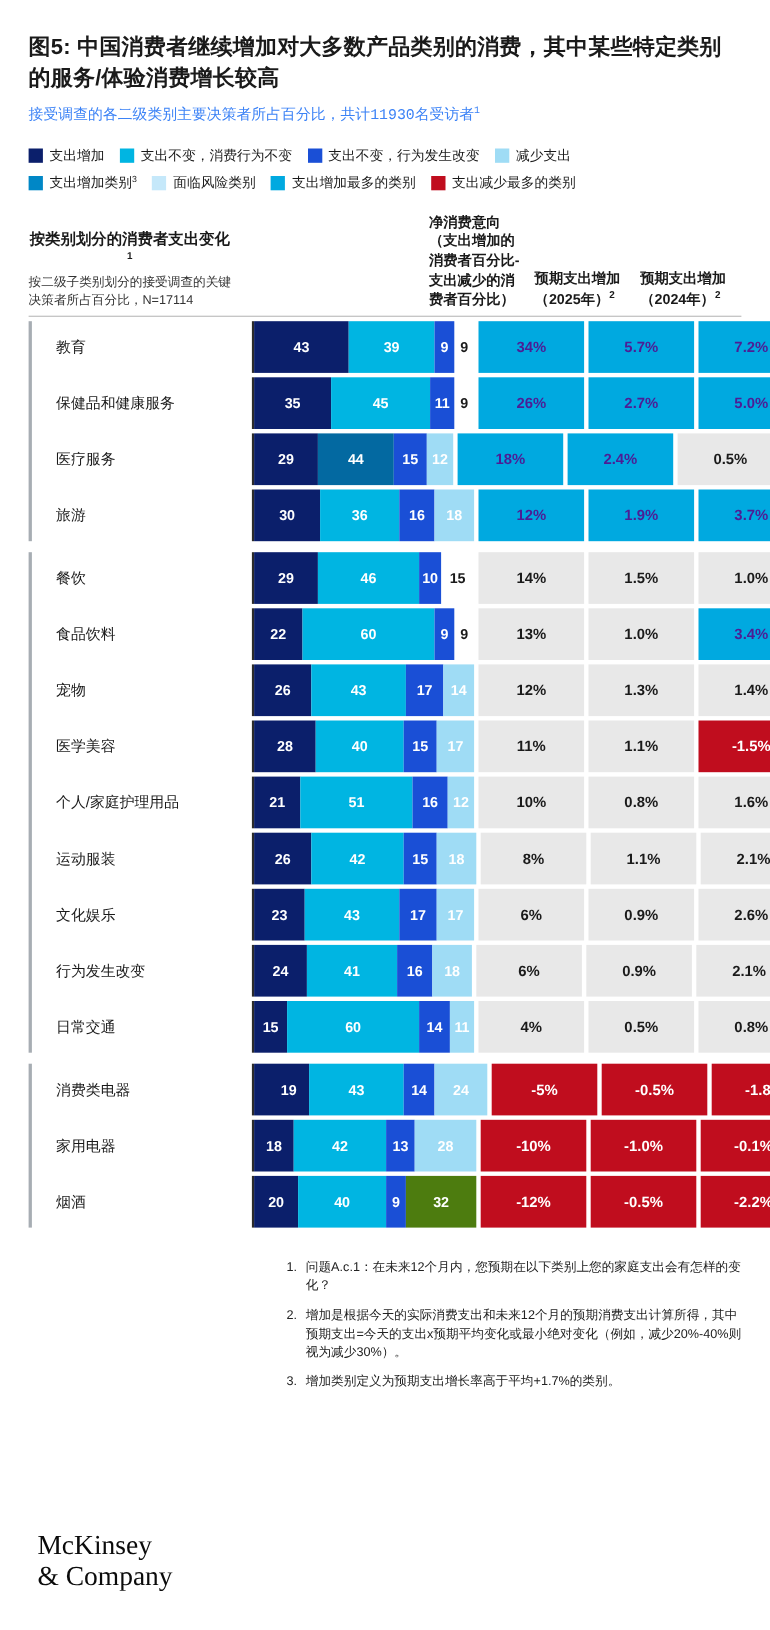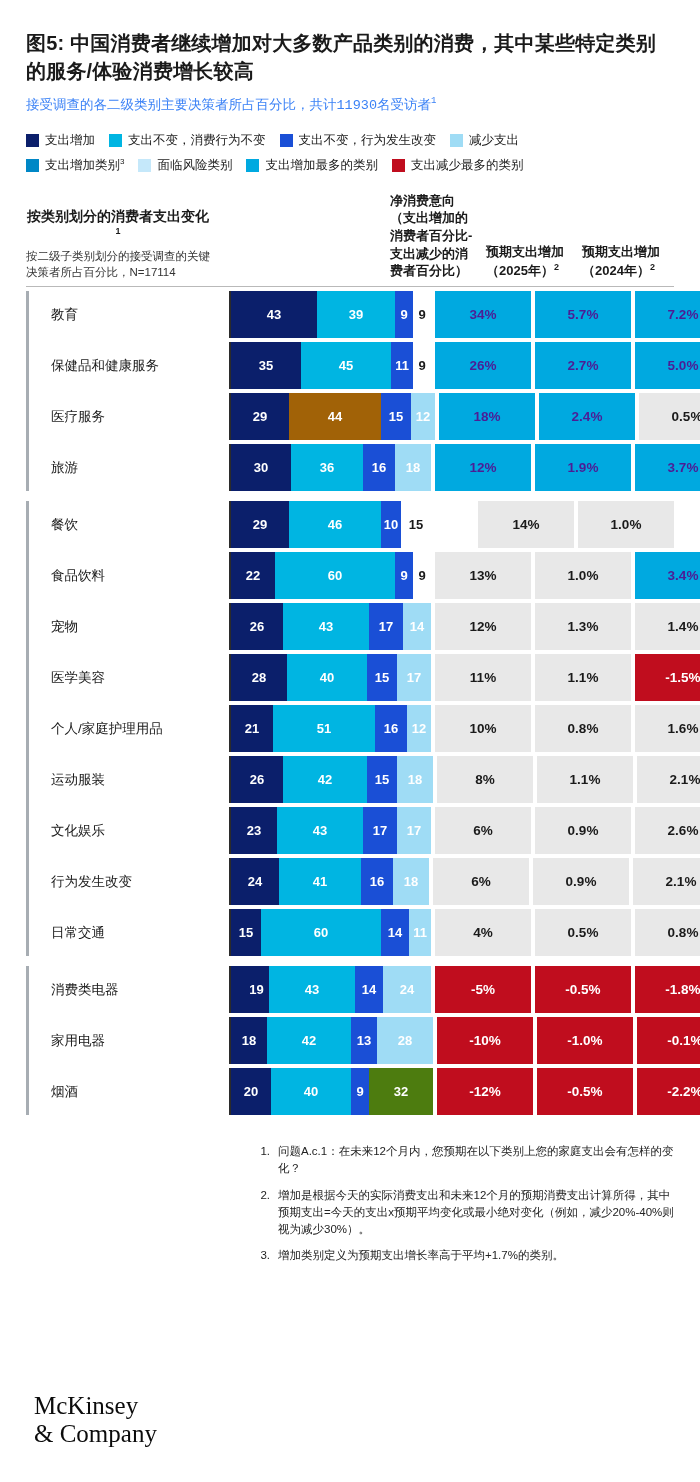--- a/index.html
+++ b/index.html
@@ -279,21 +279,21 @@
             <div style="flex: 1 1 auto;"></div>
           </div>
           <div class="val blue">26%</div>
           <div class="val blue">2.7%</div>
           <div class="val blue">5.0%</div>
         </div>
         <div class="row">
           <div class="c-label">医疗服务</div>
           <div class="c-bars">
             <div class="seg" style="width: 58px; background: rgb(11, 31, 107);">29</div>
-            <div class="seg" style="width: 92px; background: #a16207;">44</div>
+            <div class="seg" style="width: 69px; background: #0369a1;">44</div>
             <div class="seg" style="width: 30px; background: rgb(26, 79, 214);">15</div>
             <div class="seg" style="width: 24px; background: rgb(159, 220, 245);">12</div>
             <div style="flex: 1 1 auto;"></div>
           </div>
           <div class="val blue">18%</div>
           <div class="val blue">2.4%</div>
           <div class="val grey">0.5%</div>
         </div>
         <div class="row">
           <div class="c-label">旅游</div>
@@ -313,20 +313,21 @@
         <div class="row">
           <div class="c-label">餐饮</div>
           <div class="c-bars">
             <div class="seg" style="width: 58px; background: rgb(11, 31, 107);">29</div>
             <div class="seg" style="width: 92px; background: rgb(0, 181, 226);">46</div>
             <div class="seg" style="width: 20px; background: rgb(26, 79, 214);">10</div>
             <div class="seg outside" style="width: 30px;">15</div>
             <div style="flex: 1 1 auto;"></div>
           </div>
           <div class="val grey">14%</div>
+          <div class="val grey">1.5%</div>
           <div class="val grey">1.0%</div>
         </div>
         <div class="row">
           <div class="c-label">食品饮料</div>
           <div class="c-bars">
             <div class="seg" style="width: 44px; background: rgb(11, 31, 107);">22</div>
             <div class="seg" style="width: 120px; background: rgb(0, 181, 226);">60</div>
             <div class="seg" style="width: 18px; background: rgb(26, 79, 214);">9</div>
             <div class="seg outside" style="width: 18px;">9</div>
             <div style="flex: 1 1 auto;"></div>
@@ -424,21 +425,21 @@
           </div>
           <div class="val grey">4%</div>
           <div class="val grey">0.5%</div>
           <div class="val grey">0.8%</div>
         </div>
       </div>
       <div class="group" style="position: relative; padding-left: 8px; border-left: 3px solid rgb(167, 173, 179); margin-bottom: 10px;">
         <div class="row">
           <div class="c-label">消费类电器</div>
           <div class="c-bars">
-            <div class="seg" style="width: 38px; background: rgb(11, 31, 107); padding-left: 13px;">19</div>
+            <div class="seg" style="width: 50px; background: rgb(11, 31, 107); padding-left: 13px;">19</div>
             <div class="seg" style="width: 86px; background: rgb(0, 181, 226);">43</div>
             <div class="seg" style="width: 28px; background: rgb(26, 79, 214);">14</div>
             <div class="seg" style="width: 48px; background: rgb(159, 220, 245);">24</div>
             <div style="flex: 1 1 auto;"></div>
           </div>
           <div class="val red">-5%</div>
           <div class="val red">-0.5%</div>
           <div class="val red">-1.8%</div>
         </div>
         <div class="row">

